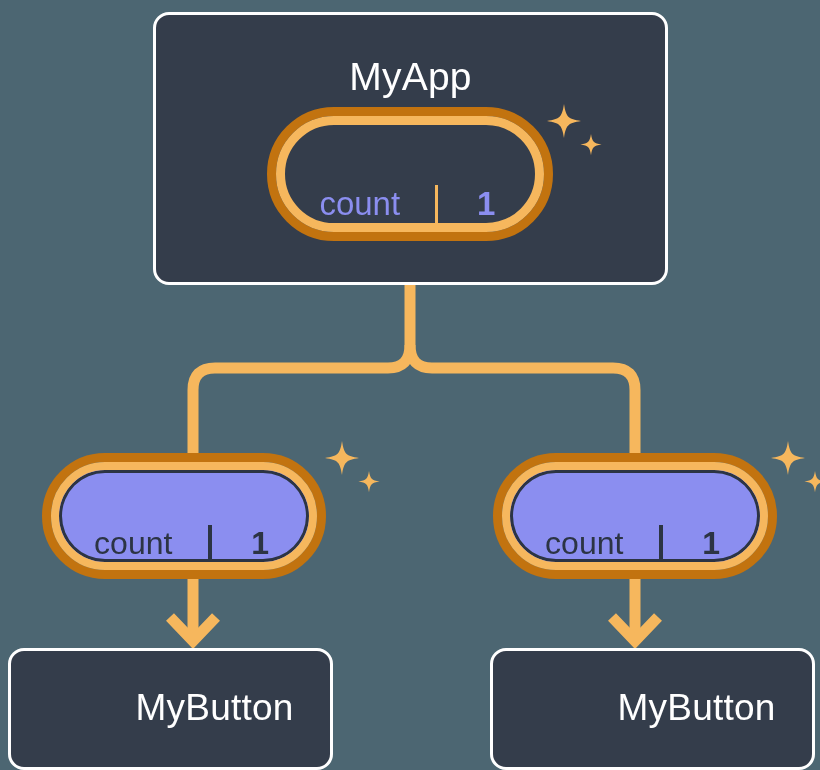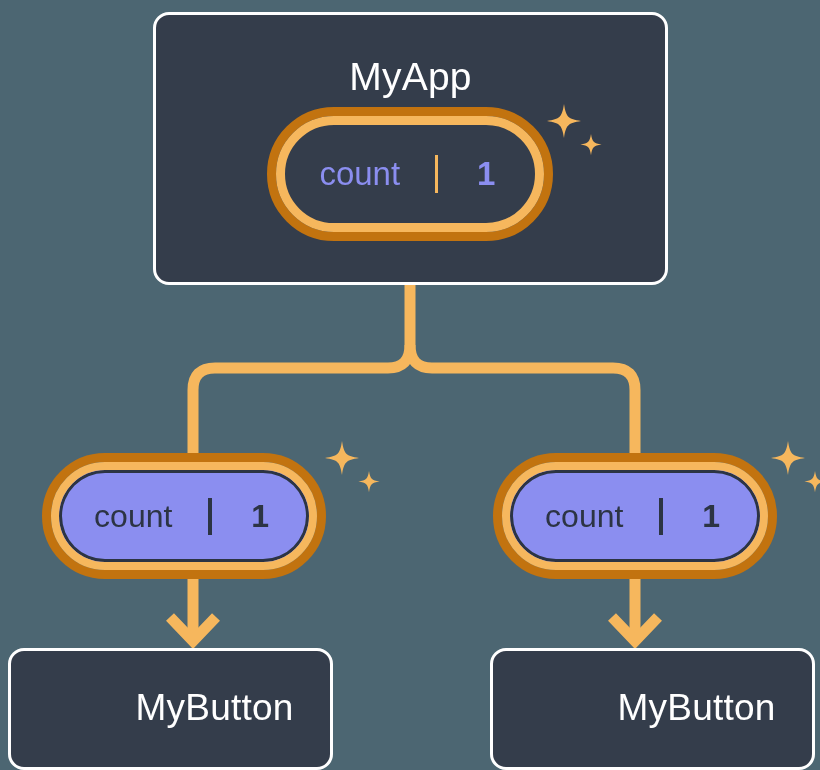--- a/index.html
+++ b/index.html
@@ -77,21 +77,21 @@
     box-sizing: border-box;
     display: flex;
     align-items: stretch;
     
     border: 9px solid #c2730f;
     border-radius: 999px;
   }
   .pill-inner {
     flex: 1;
     display: flex;
-    align-items: center;
+    align-items: flex-end;
     box-sizing: border-box;
     
     border: 9px solid #f6b75d;
     border-radius: 999px;
     overflow: hidden;
   }
   .pill-cell {
     display: flex;
     align-items: center;
     justify-content: center;

